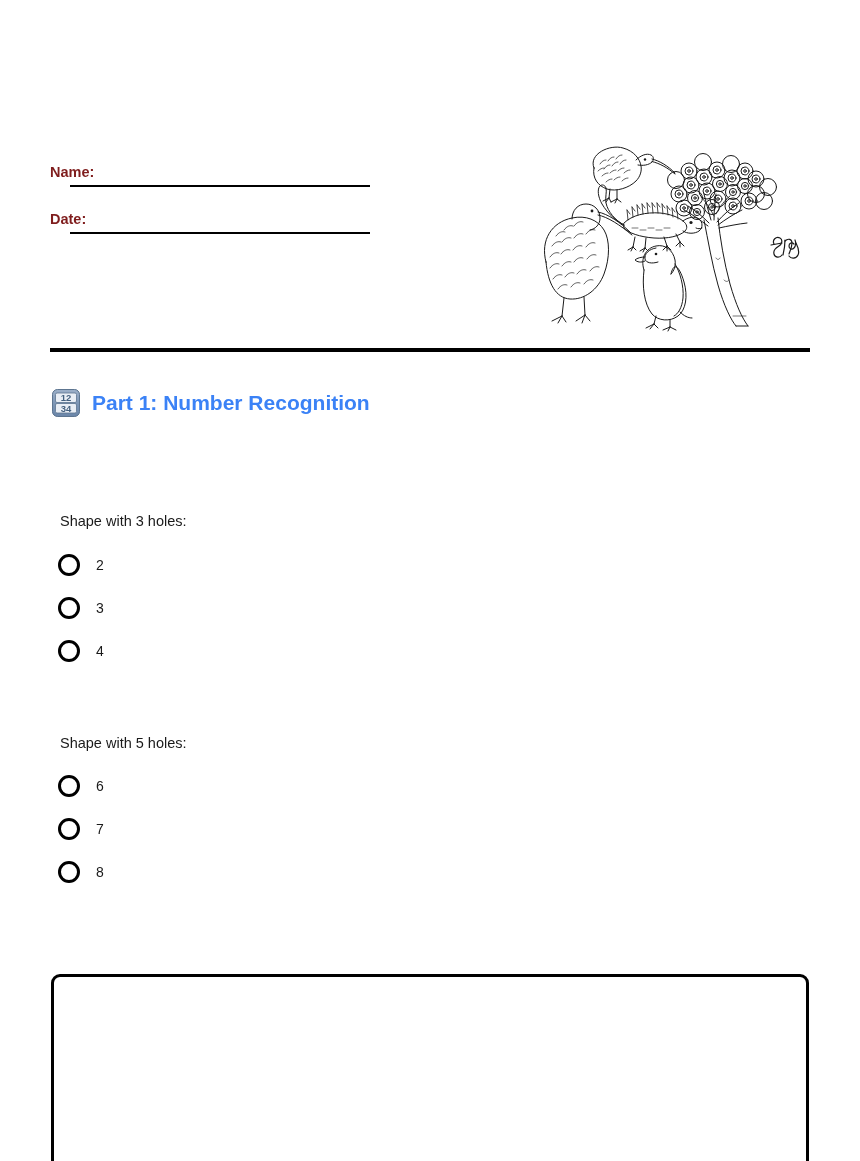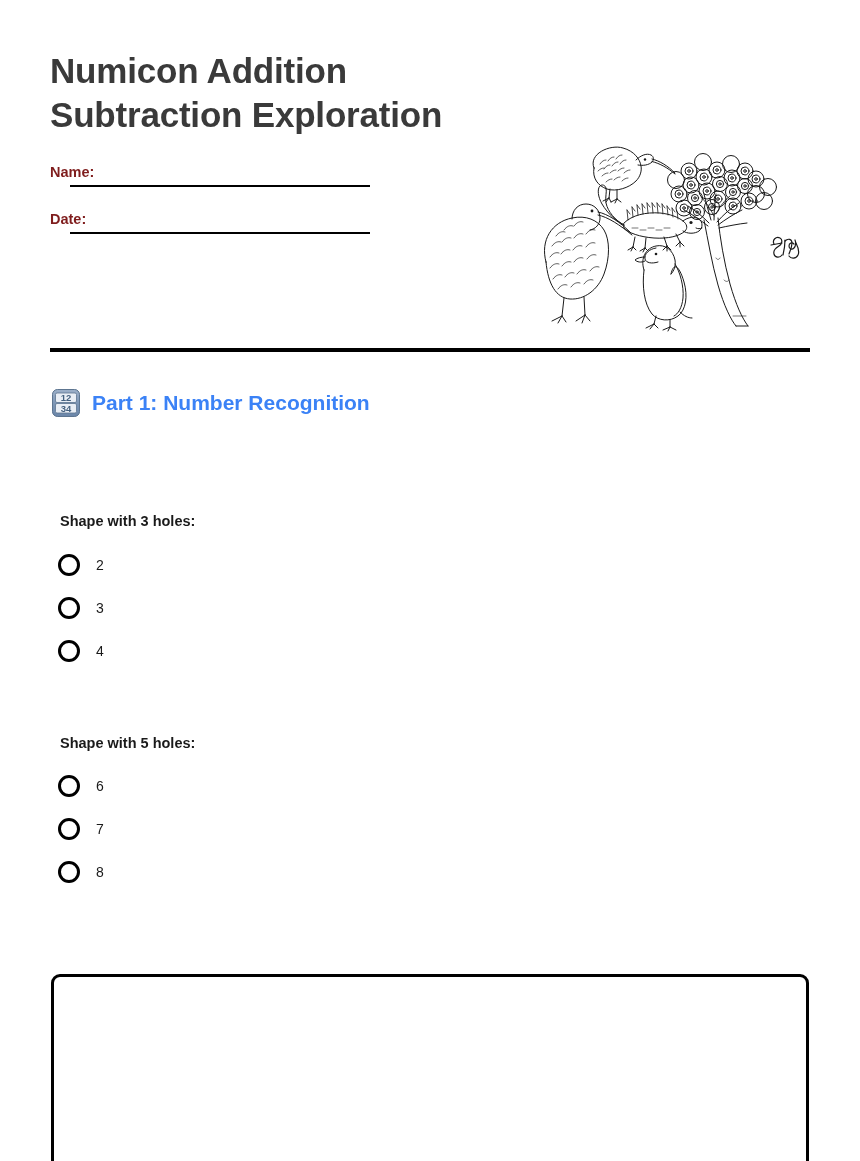--- a/index.html
+++ b/index.html
@@ -116,21 +116,21 @@
     color: #1a1a1a;
     white-space: nowrap;
   }
   .q1 { top: 446px; }
   .q2 { top: 935px; }
 
   .group-label {
     position: absolute;
     left: 60px;
     font-size: 14.5px;
-    font-weight: bold;
+    font-weight: normal;
     color: #1a1a1a;
     white-space: nowrap;
   }
   .group-a-label { top: 513px; }
   .group-b-label { top: 735px; }
 
   .option-row {
     position: absolute;
     left: 58px;
     display: flex;
@@ -165,22 +165,20 @@
     border-radius: 9px;
     box-sizing: border-box;
     background: #ffffff;
   }
 </style>
 </head>
 <body>
 
 <div class="page">
 
-  <div class="doc-title">Numicon Addition
-Subtraction Exploration</div>
 
   <div class="field-row name">
     <span class="field-label">Name:</span>
   </div>
   <div class="field-line" style="top:185px;"></div>
 
   <div class="field-row date">
     <span class="field-label">Date:</span>
   </div>
   <div class="field-line" style="top:232px;"></div>

